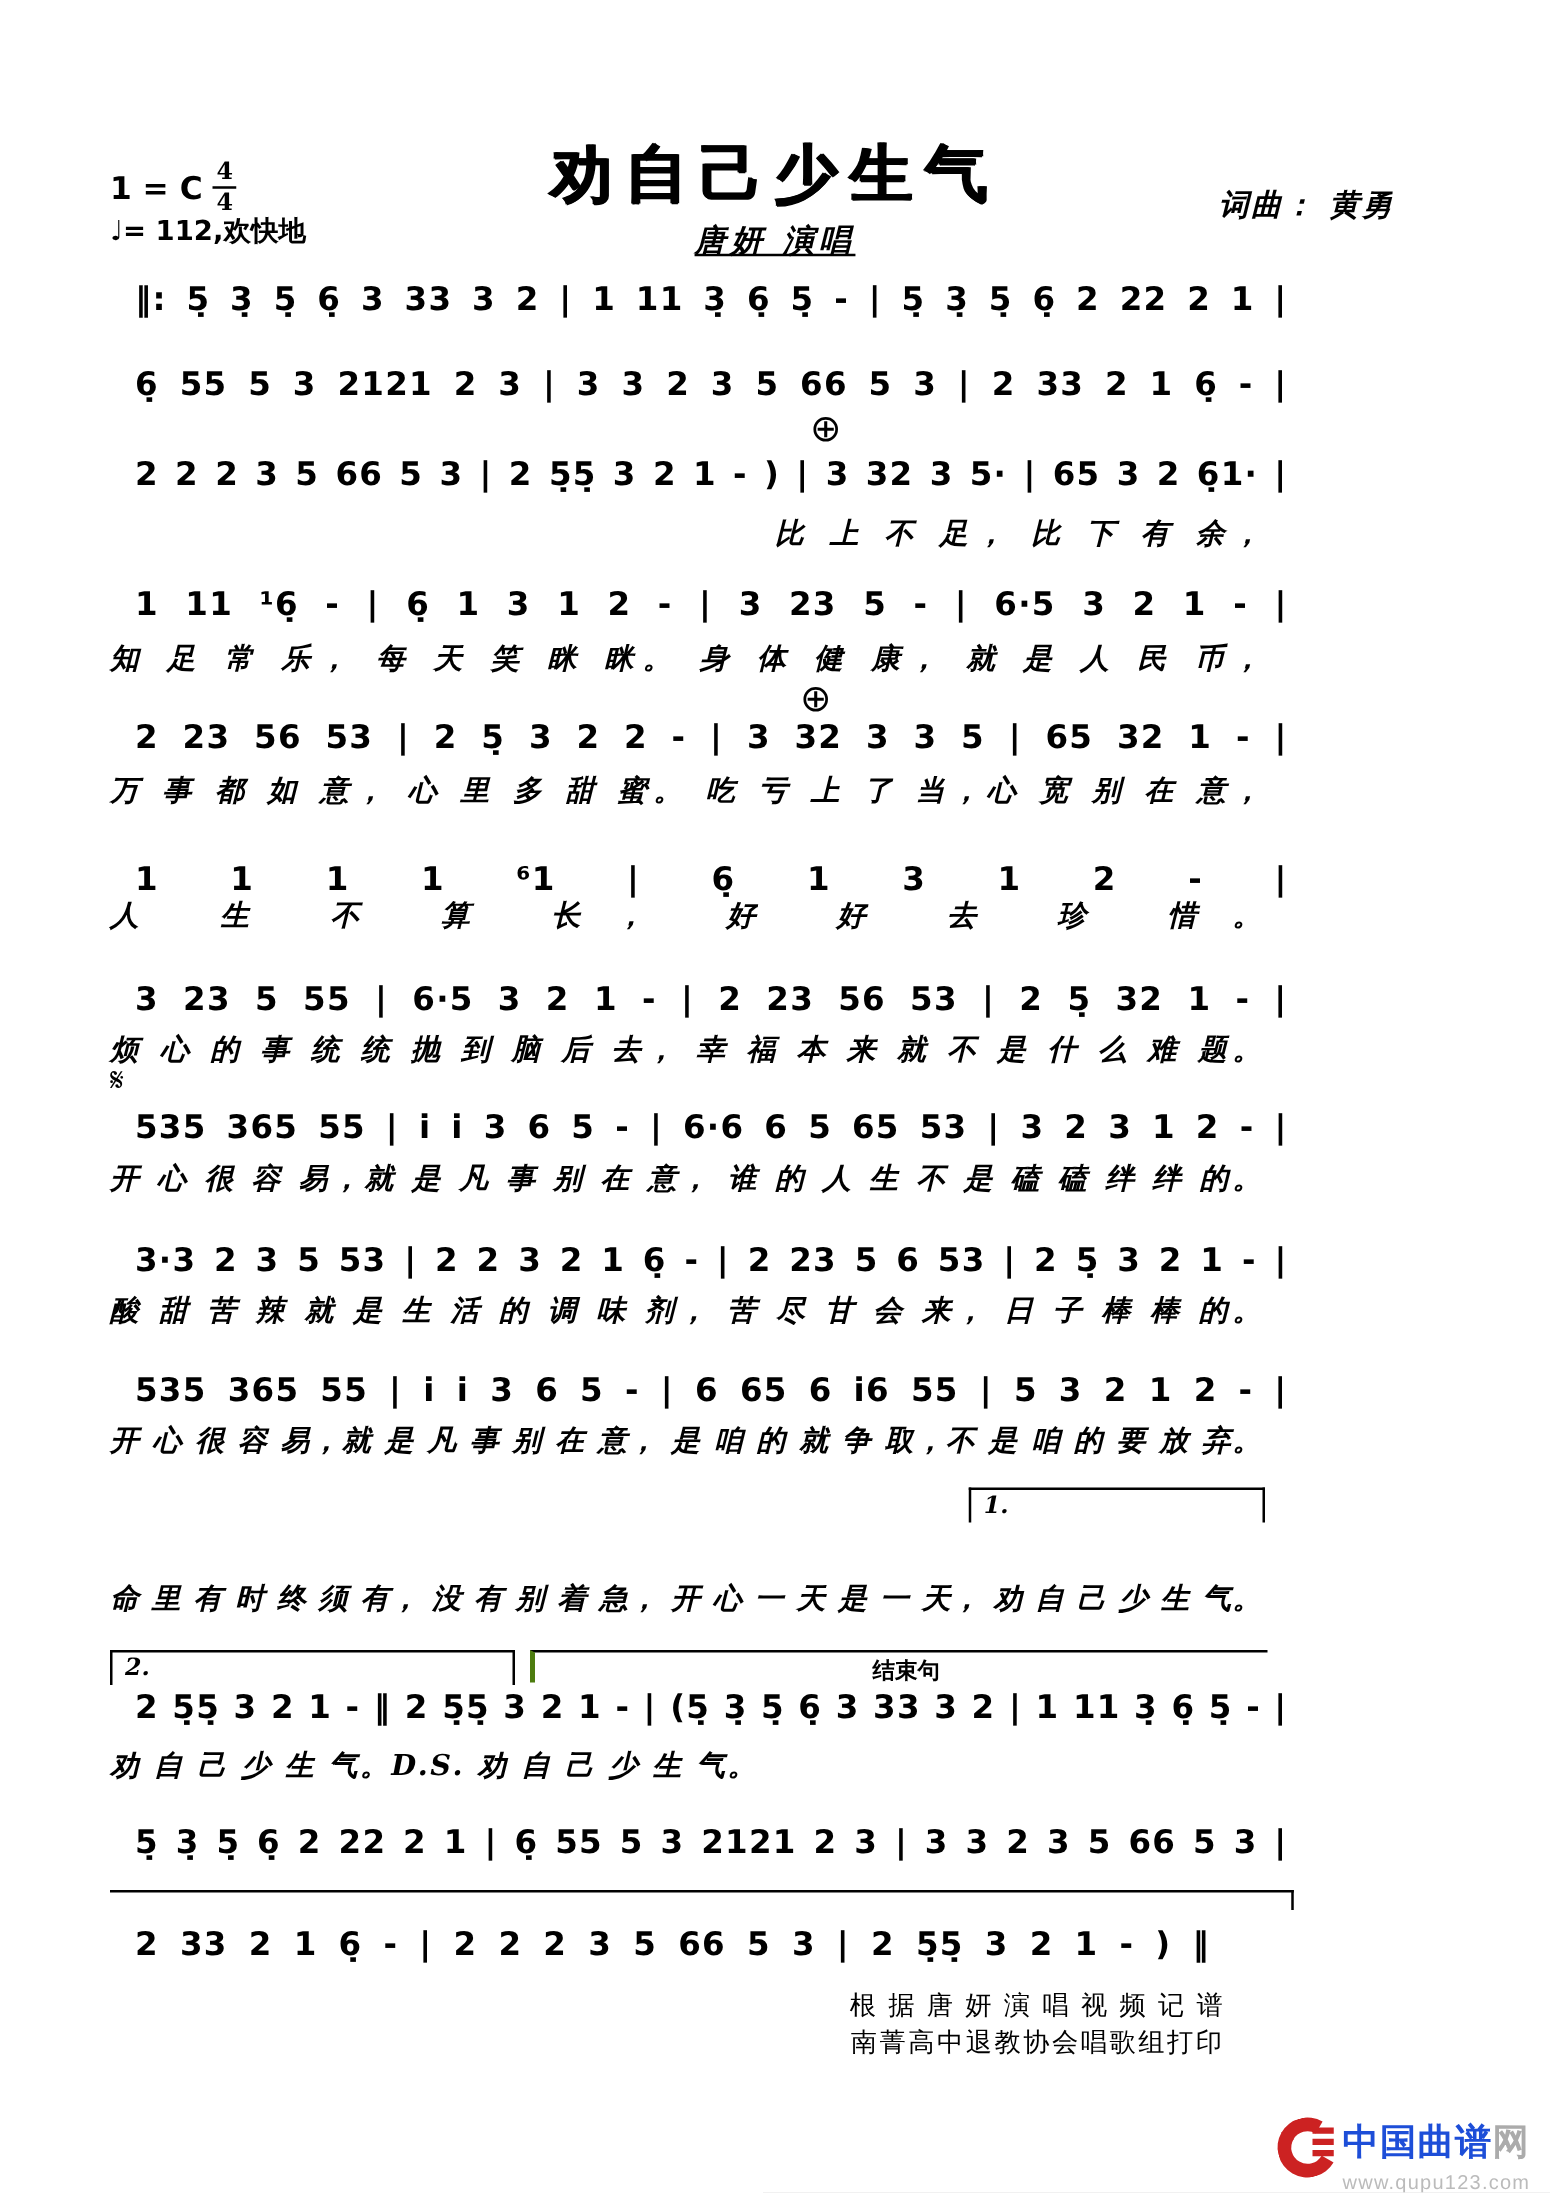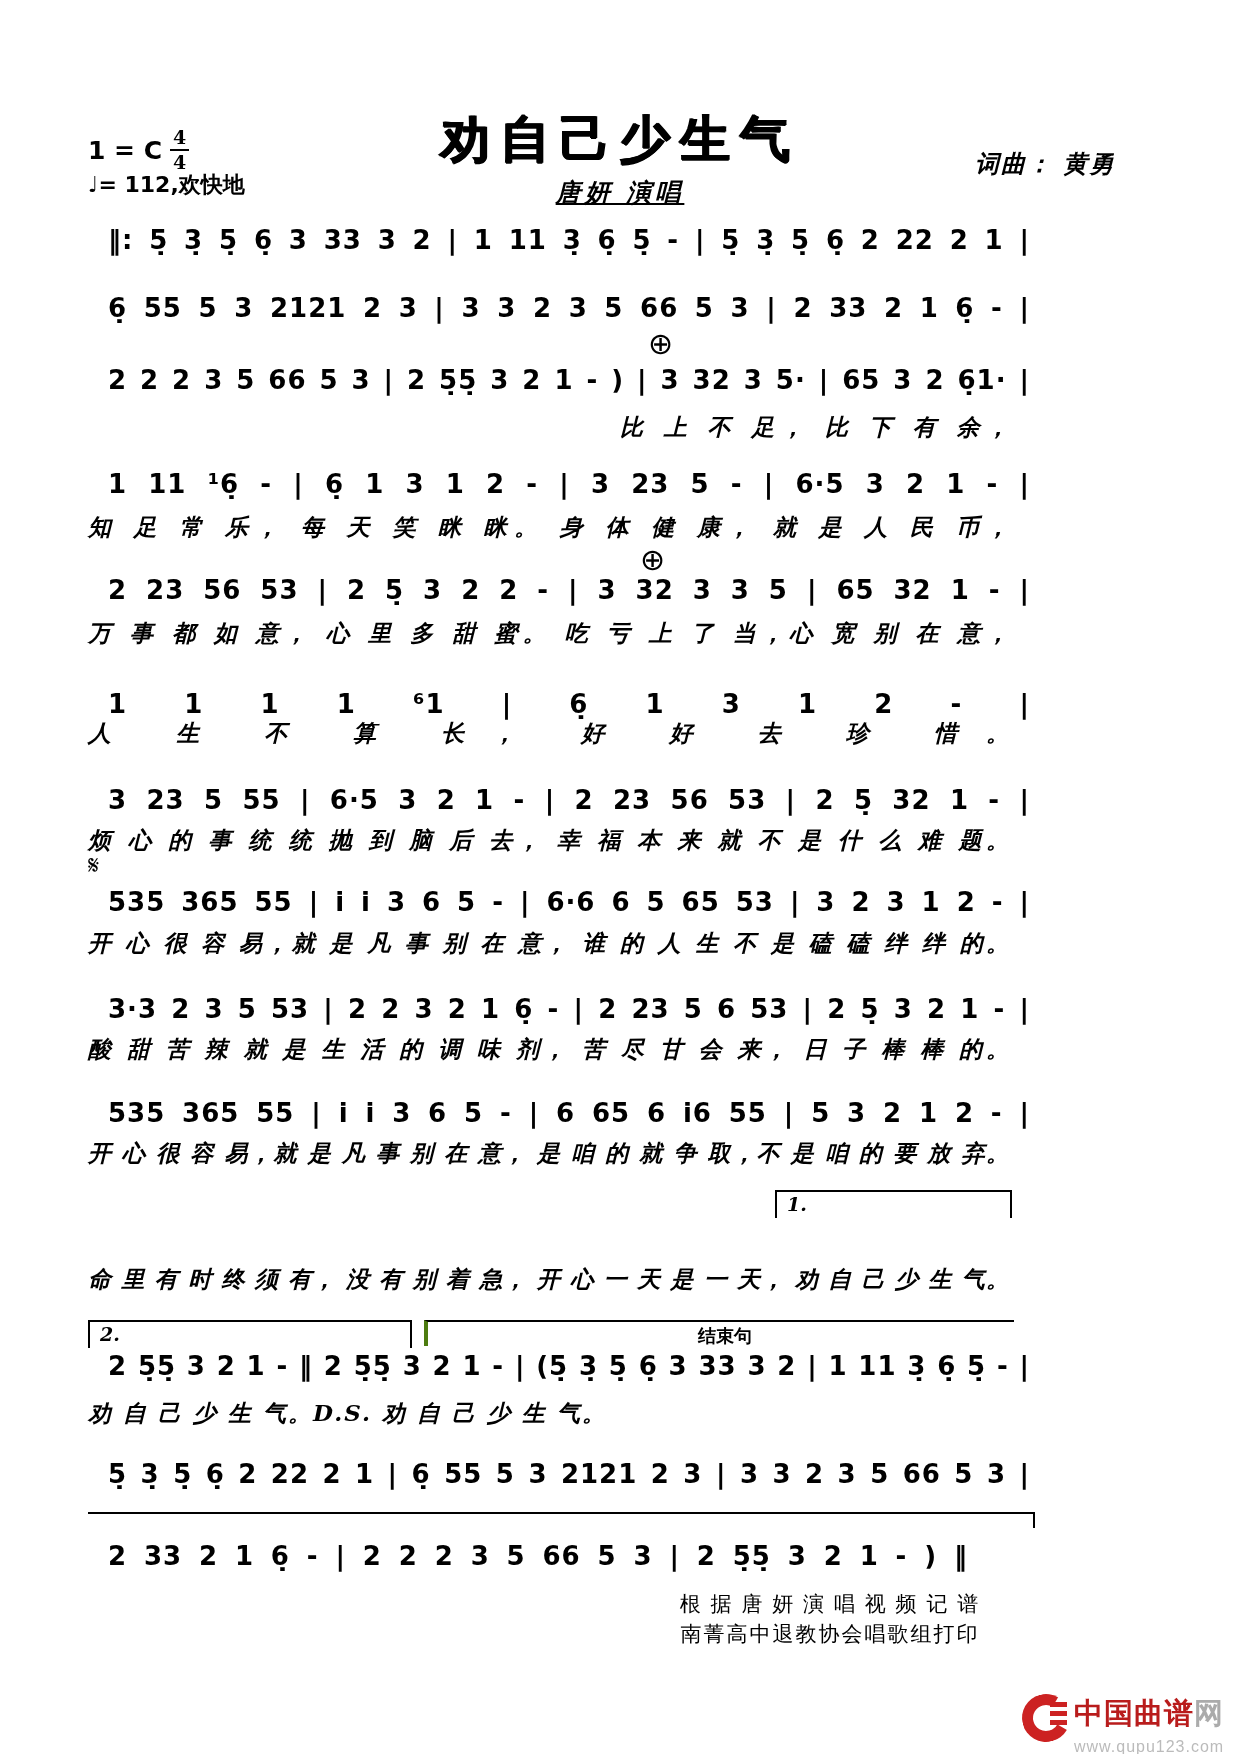--- a/index.html
+++ b/index.html
@@ -49,21 +49,21 @@
 
   
   .wm{position:absolute;left:1022px;top:1694px;display:flex;align-items:flex-start;gap:4px;}
   .wm-logo{position:relative;width:48px;height:48px;flex:0 0 auto;}
   .wm-c{position:absolute;left:0;top:0;width:26px;height:26px;border:11px solid #cc2222;
         border-radius:50%;border-right-color:transparent;transform:rotate(-15deg);}
   .wm-bars{position:absolute;left:28px;top:8px;display:flex;flex-direction:column;gap:4px;}
   .wm-bars i{display:block;width:17px;height:5px;background:#cc2222;}
   .wm-text{display:flex;flex-direction:column;line-height:1;}
   .wm-brandrow{font:700 29px "DejaVu Serif",serif;letter-spacing:1px;white-space:nowrap;}
-  .wm-dark{color:#b91c1c;text-align:right;}
+  .wm-dark{color:#1d4ed8;text-align:right;}
   .wm-light{color:#ababab;}
   .wm-url{font:400 16px "Liberation Sans",sans-serif;color:#bbbbbb;margin-top:4px;letter-spacing:1px;}
 </style>
 </head>
 <body>
 
 <div class="page">
 
   <div class="keysig">
     <span>1 = C</span>

